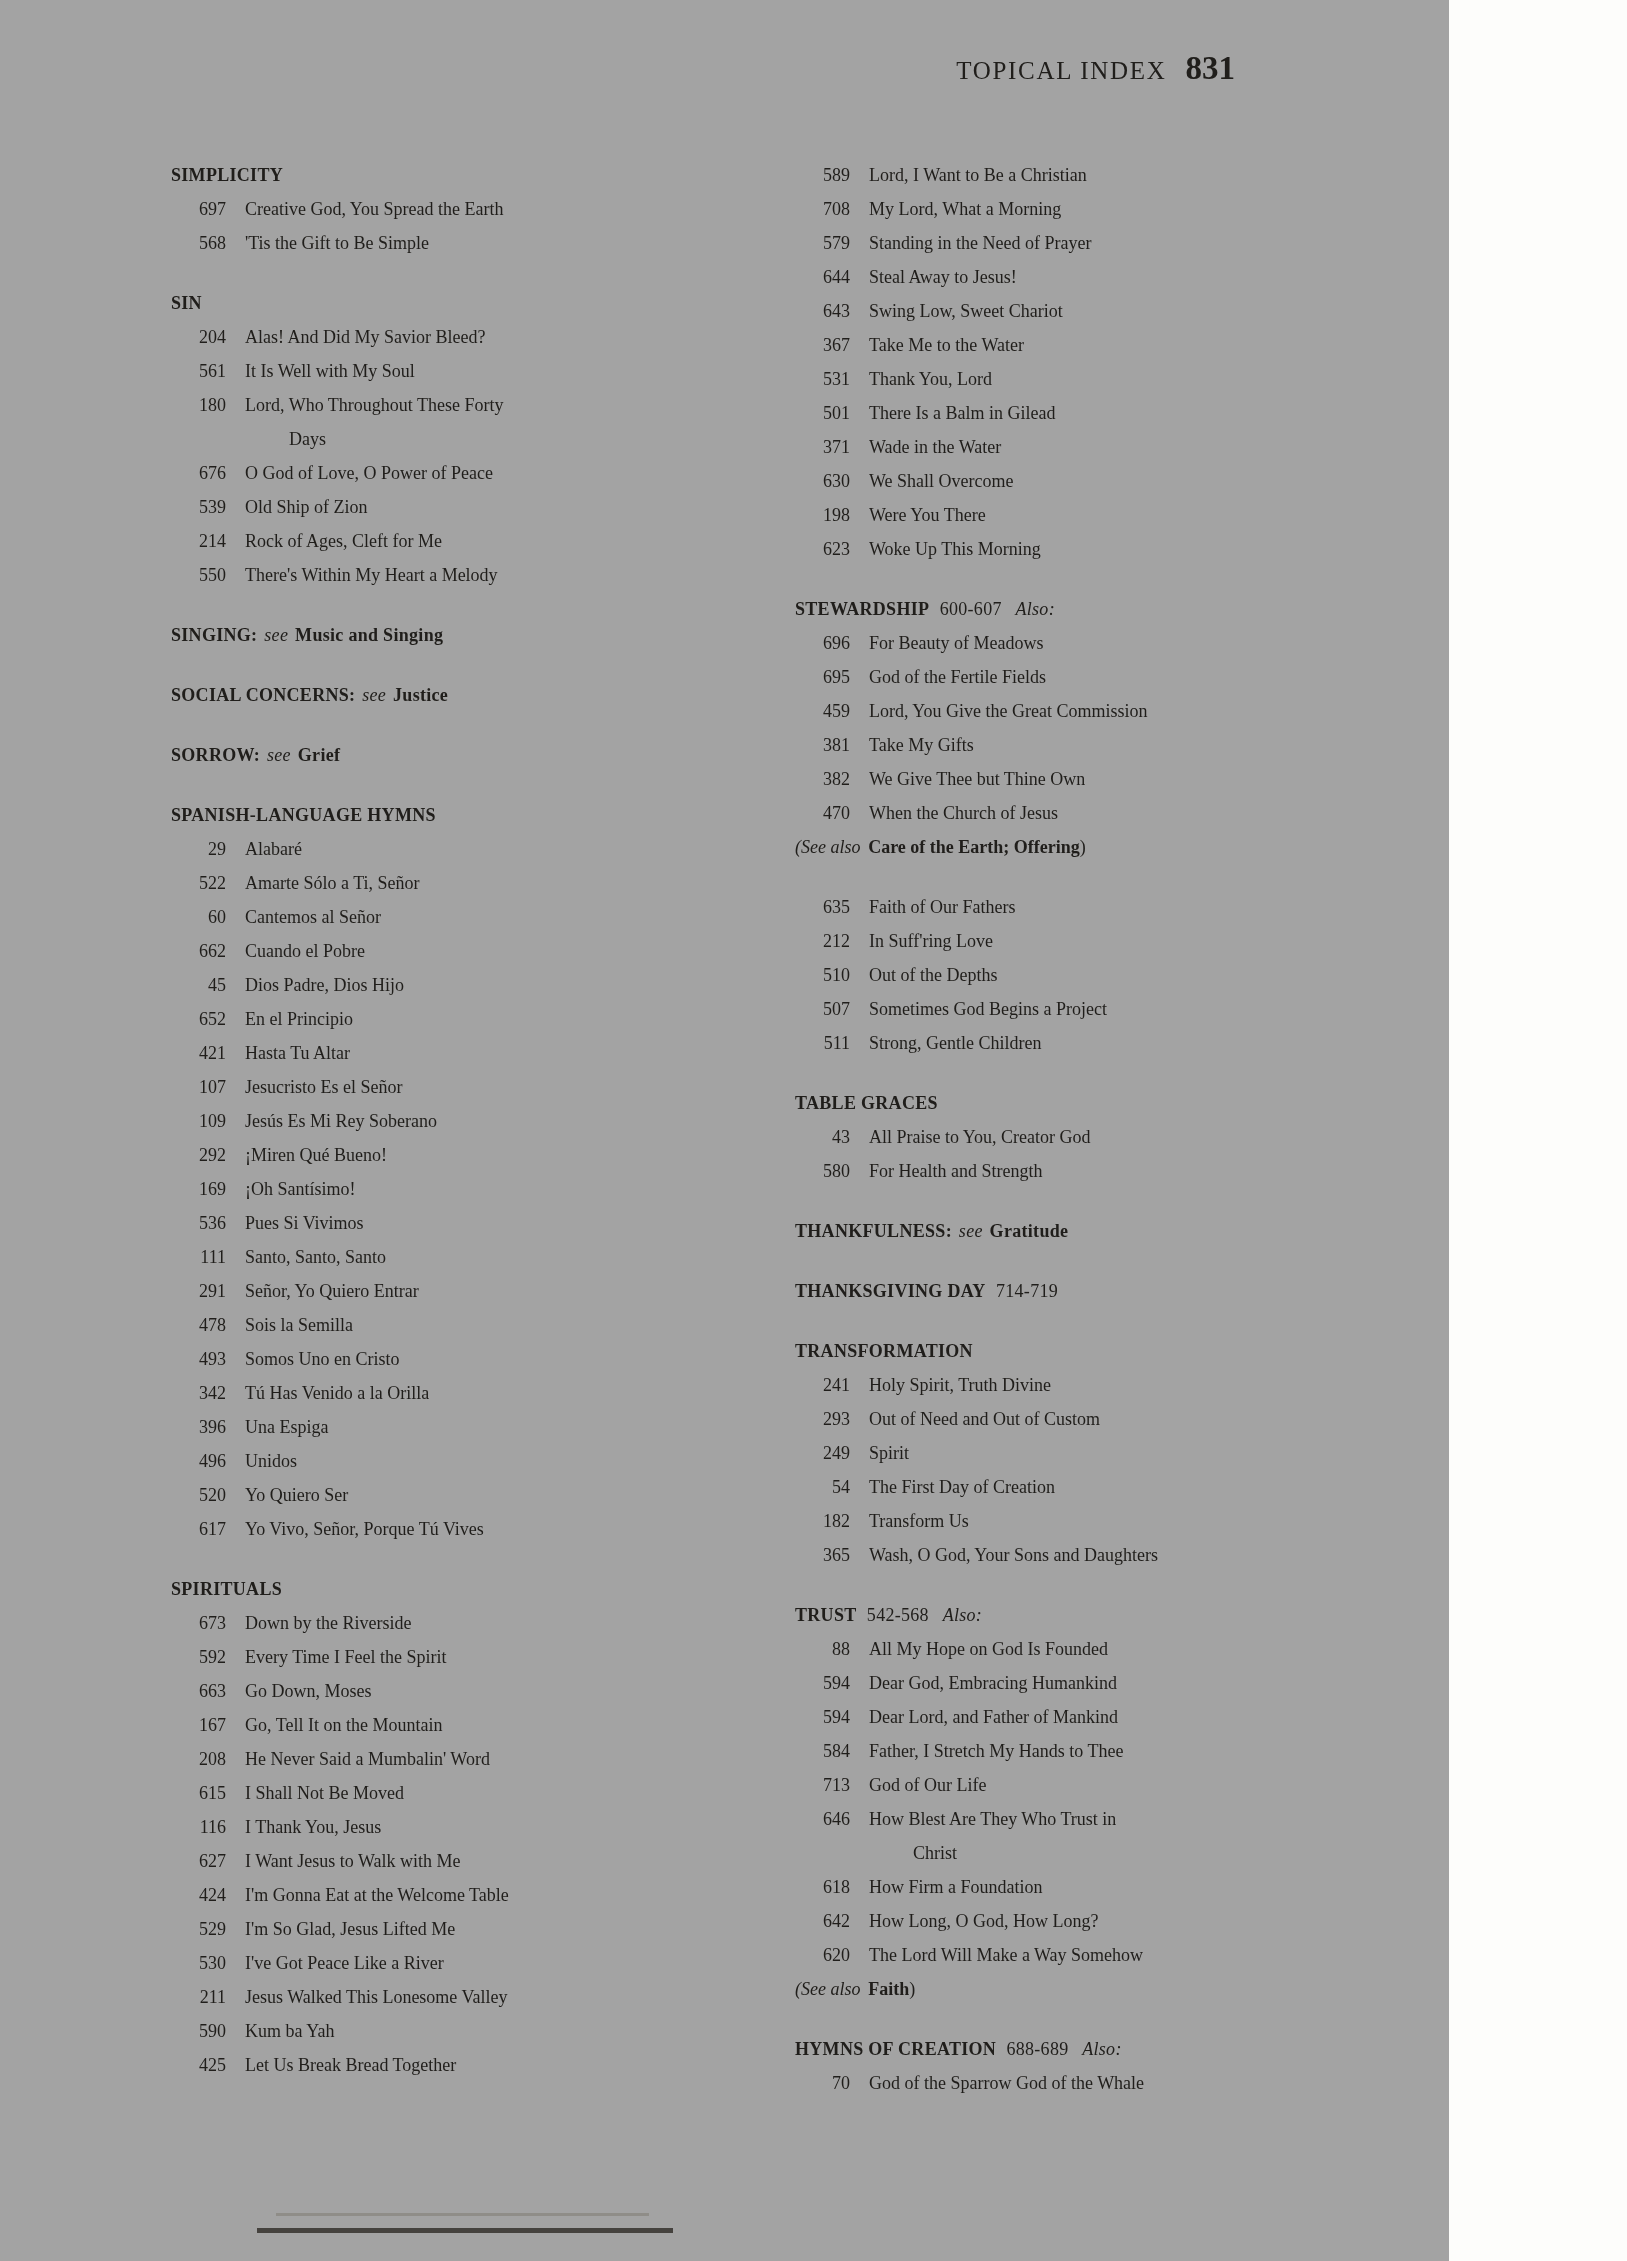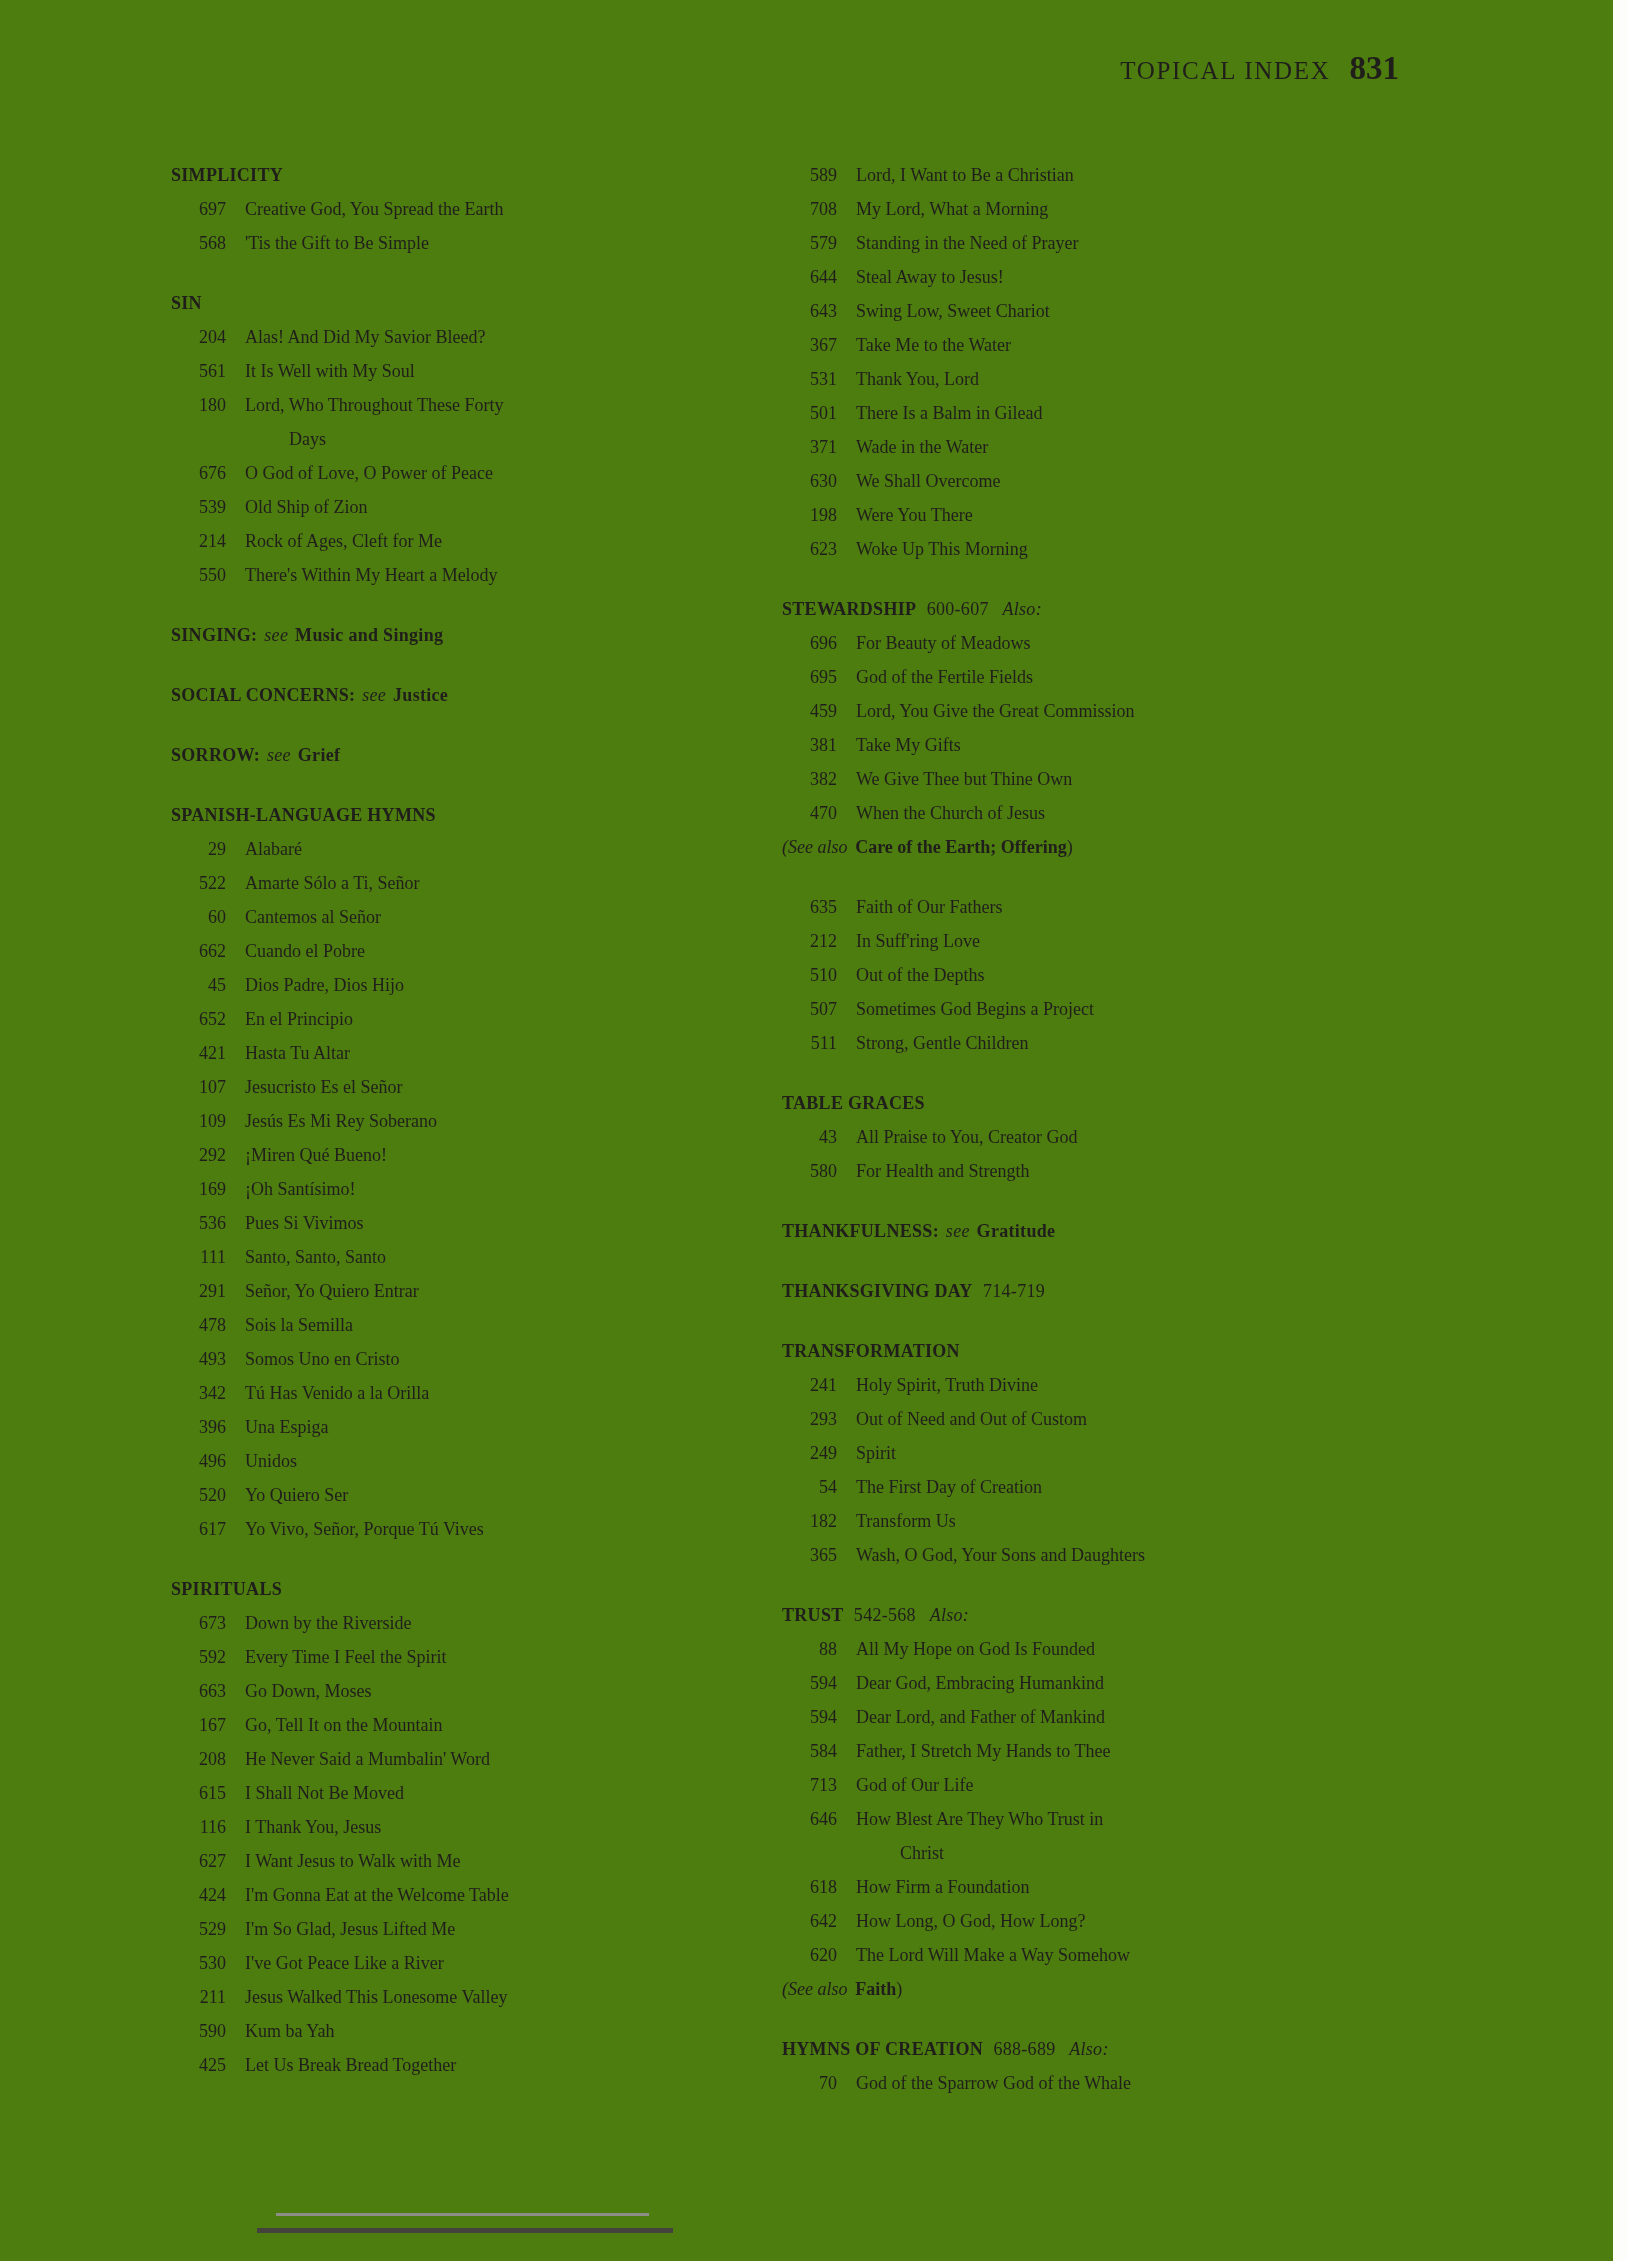--- a/index.html
+++ b/index.html
@@ -6,24 +6,24 @@
   * { margin: 0; padding: 0; box-sizing: border-box; }
   html, body { background: #fdfdfb; }
   body {
     width: 1627px;
     height: 2261px;
     font-family: "Liberation Serif", serif;
     color: #201e1b;
   }
   .page {
     position: relative;
-    width: 1613px;
+    width: 1449px;
     height: 2261px;
     overflow: hidden;
-    background: #4d7c0f;
+    background: #a3a3a3;
   }
   .page-header {
     position: absolute;
     top: 50px;
     right: 214px;
     white-space: nowrap;
   }
   .header-title {
     font-size: 25px;
     letter-spacing: 1.7px;
@@ -35,21 +35,21 @@
   }
   .columns {
     position: absolute;
     top: 158px;
     left: 171px;
     display: flex;
     align-items: flex-start;
   }
   .column { font-size: 18px; line-height: 34px; }
   .column-left  { width: 570px; }
-  .column-right { width: 625px; margin-left: 41px; }
+  .column-right { width: 625px; margin-left: 54px; }
 
   .index-section + .index-section { margin-top: 26px; }
 
   .section-heading { font-weight: bold; letter-spacing: 0.3px; }
   .heading-range { font-weight: normal; margin-left: 10.3px; }
   .heading-also  { font-weight: normal; font-style: italic; margin-left: 13.7px; }
   .see-word   { font-weight: normal; font-style: italic; margin-left: 6.9px; }
   .see-target { font-weight: bold; margin-left: 6.9px; }
 
   .entry { display: flex; }

